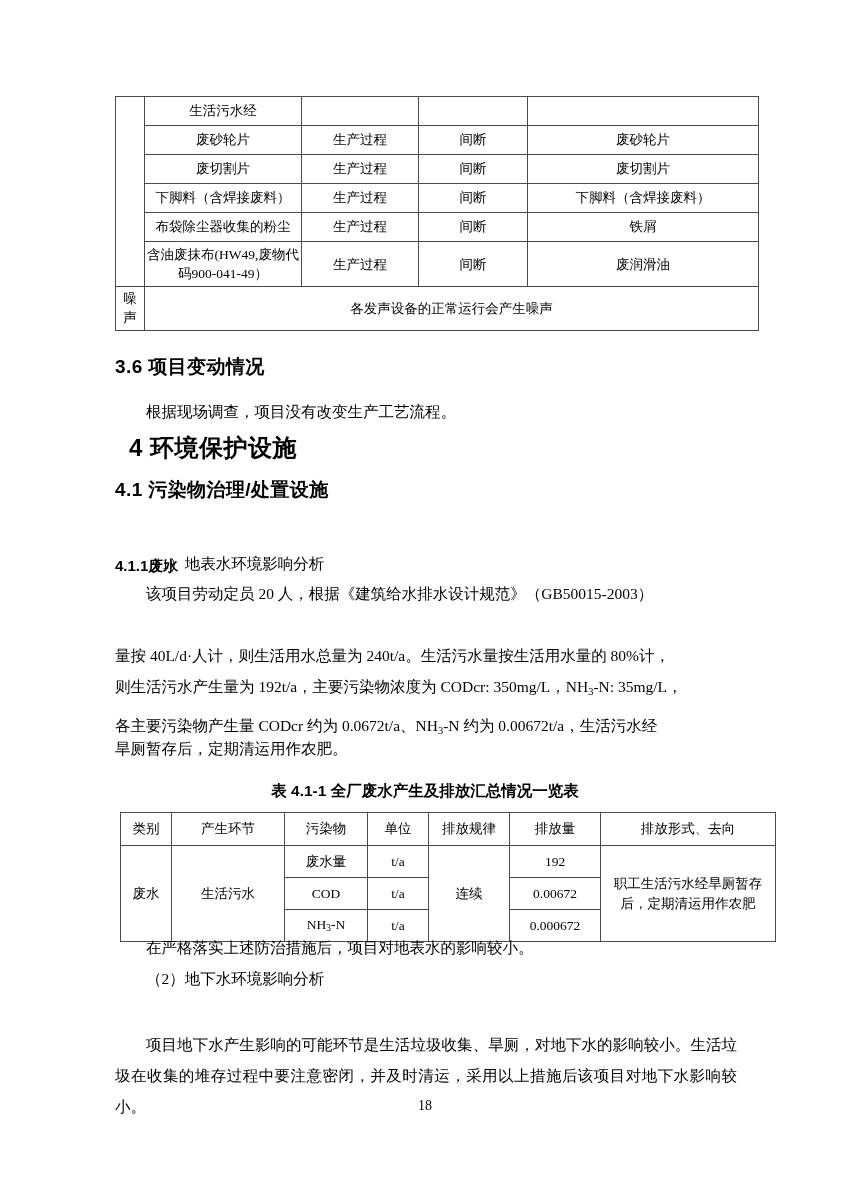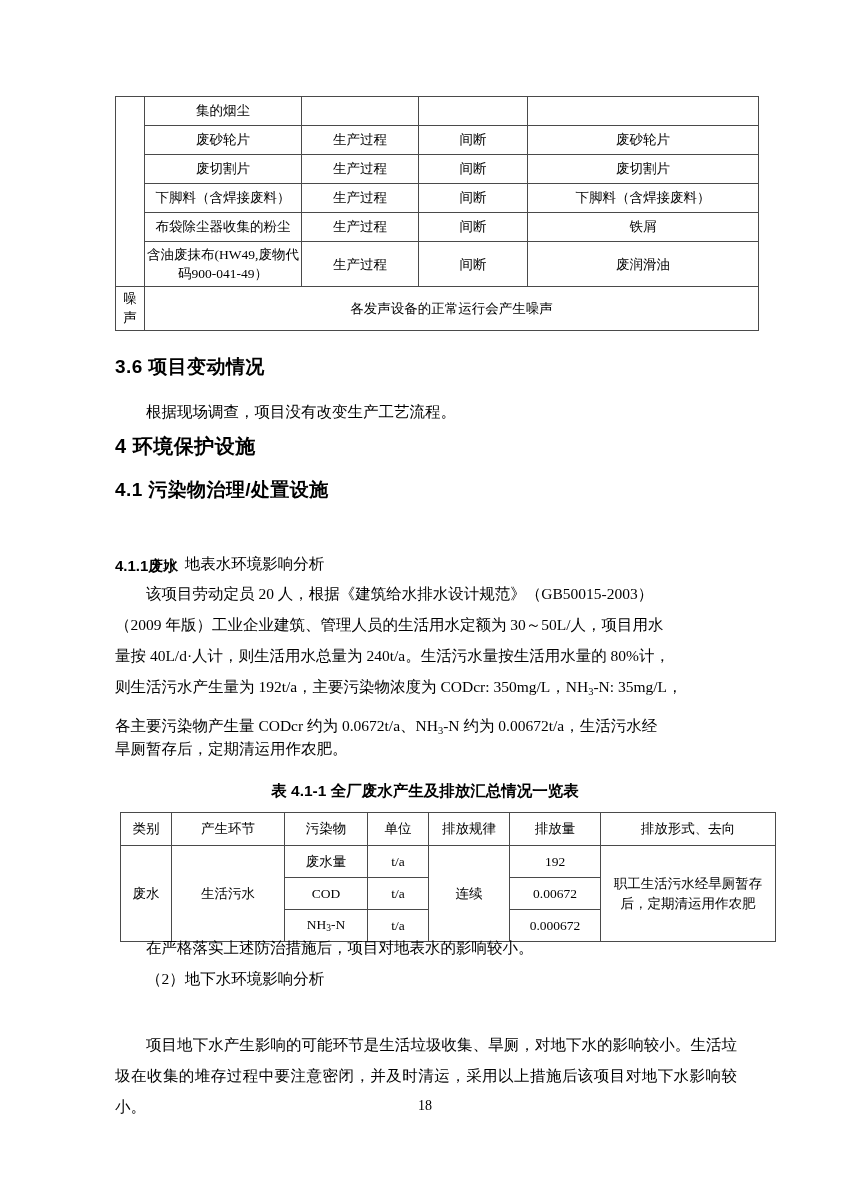--- a/index.html
+++ b/index.html
@@ -64,22 +64,22 @@
     left: 115px;
     font-size: 19px;
     font-weight: bold;
     line-height: 1.2;
     letter-spacing: 0.4px;
     font-family: "Liberation Sans", "DejaVu Sans", sans-serif;
     white-space: nowrap;
   }
   .h1 {
     position: absolute;
-    left: 115px;
-    font-size: 20px;
+    left: 129px;
+    font-size: 24px;
     font-weight: bold;
     line-height: 1.2;
     letter-spacing: 0.5px;
     font-family: "Liberation Sans", "DejaVu Sans", sans-serif;
     white-space: nowrap;
   }
   .h3 {
     position: absolute;
     left: 115px;
     font-size: 15px;
@@ -127,21 +127,21 @@
 </style>
 </head>
 <body>
 
 <div class="page">
 
   <table class="doc-table" id="waste-table-continued">
     <tbody>
       <tr>
         <td class="catcol" rowspan="6"></td>
-        <td class="namecol">集的烟尘</td>
+        <td class="namecol">生活污水经</td>
         <td class="srccol"></td>
         <td class="freqcol"></td>
         <td class="dispcol"></td>
       </tr>
       <tr>
         <td class="namecol">废砂轮片</td>
         <td class="srccol">生产过程</td>
         <td class="freqcol">间断</td>
         <td class="dispcol">废砂轮片</td>
       </tr>
@@ -179,21 +179,20 @@
   <div class="h2" style="top:356px;">3.6 项目变动情况</div>
   <div class="para indent nowrap-para" style="top:396px;">根据现场调查，项目没有改变生产工艺流程。</div>
 
   <div class="h1" style="top:434px;">4 环境保护设施</div>
   <div class="h2" style="top:479px;">4.1 污染物治理/处置设施</div>
   <div class="h3" style="top:521px;margin-top:36px;">4.1.1废水</div>
 
   <div class="para indent nowrap-para" style="top:548px;">（1）地表水环境影响分析</div>
 
   <div class="para indent nowrap-para" style="top:578px;">该项目劳动定员 20 人，根据《建筑给水排水设计规范》（GB50015-2003）</div>
-  <div class="para nowrap-para" style="top:609px;">（2009 年版）工业企业建筑、管理人员的生活用水定额为 30～50L/人，项目用水</div>
   <div class="para nowrap-para" style="top:640px;">量按 40L/d·人计，则生活用水总量为 240t/a。生活污水量按生活用水量的 80%计，</div>
   <div class="para nowrap-para" style="top:671px;"><span>则生活污水产生量为 192t/a，主要污染物浓度为 CODcr: 350mg/L，NH</span><sub>3</sub><span>-N: 35mg/L，</span></div>
   <div class="para nowrap-para" style="top:710px;"><span>各主要污染物产生量 CODcr 约为 0.0672t/a、NH</span><sub>3</sub><span>-N 约为 0.00672t/a，生活污水经</span></div>
   <div class="para nowrap-para" style="top:733px;">旱厕暂存后，定期清运用作农肥。</div>
 
   <div class="tbl-caption" style="top:781px;">表 4.1-1  全厂废水产生及排放汇总情况一览表</div>
 
   <table class="doc-table" id="wastewater-table">
     <tbody>
       <tr class="hdr">

